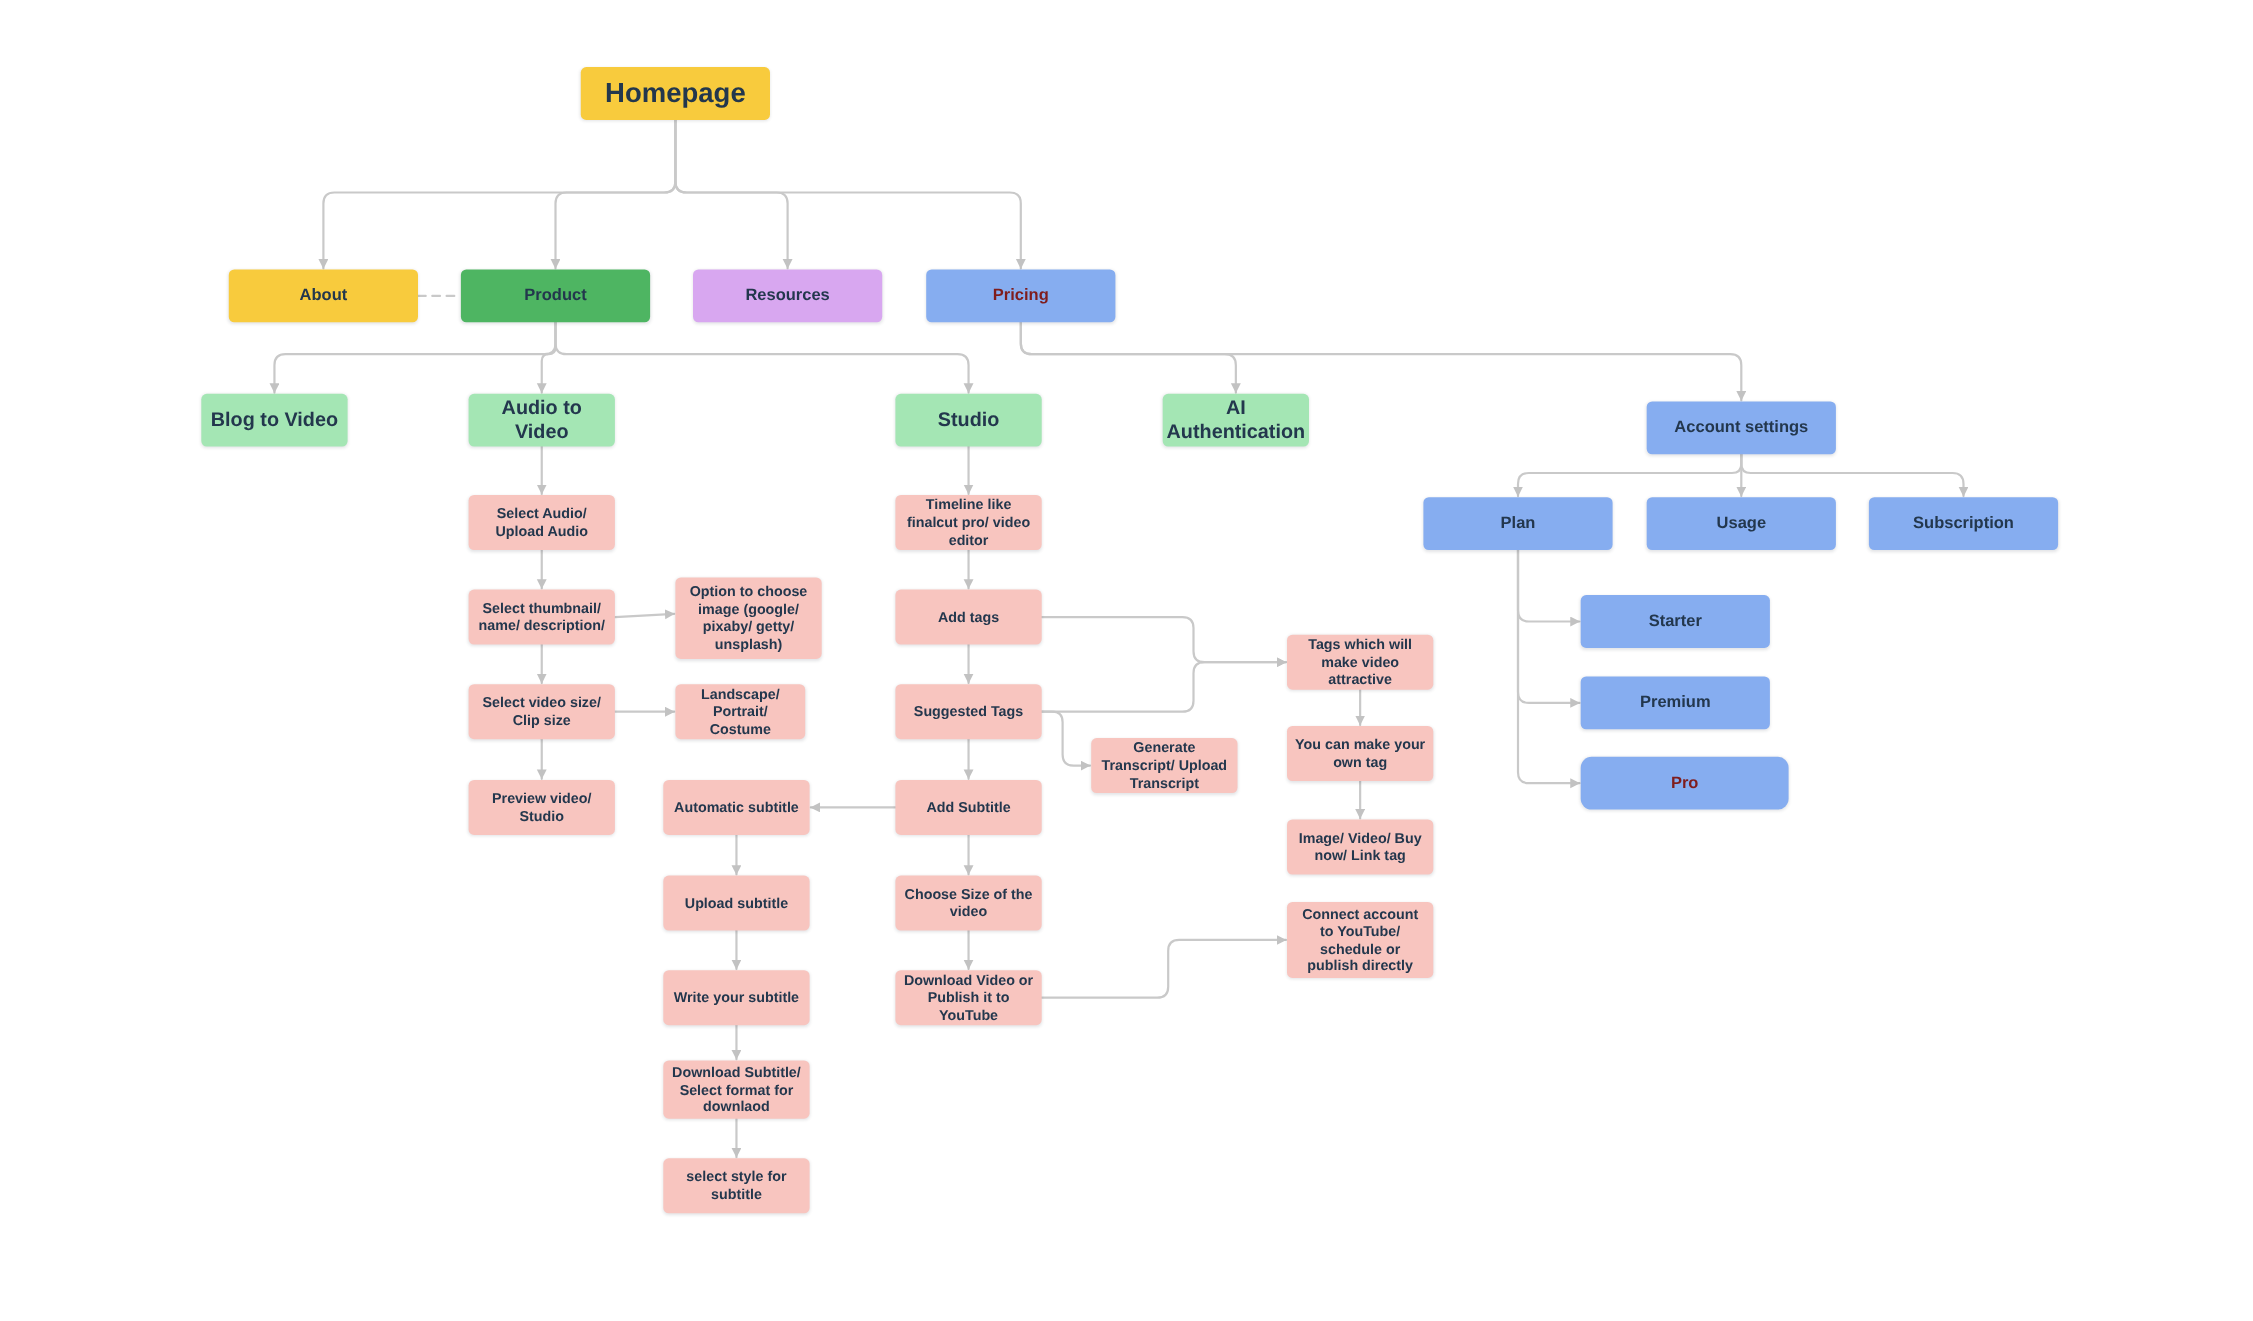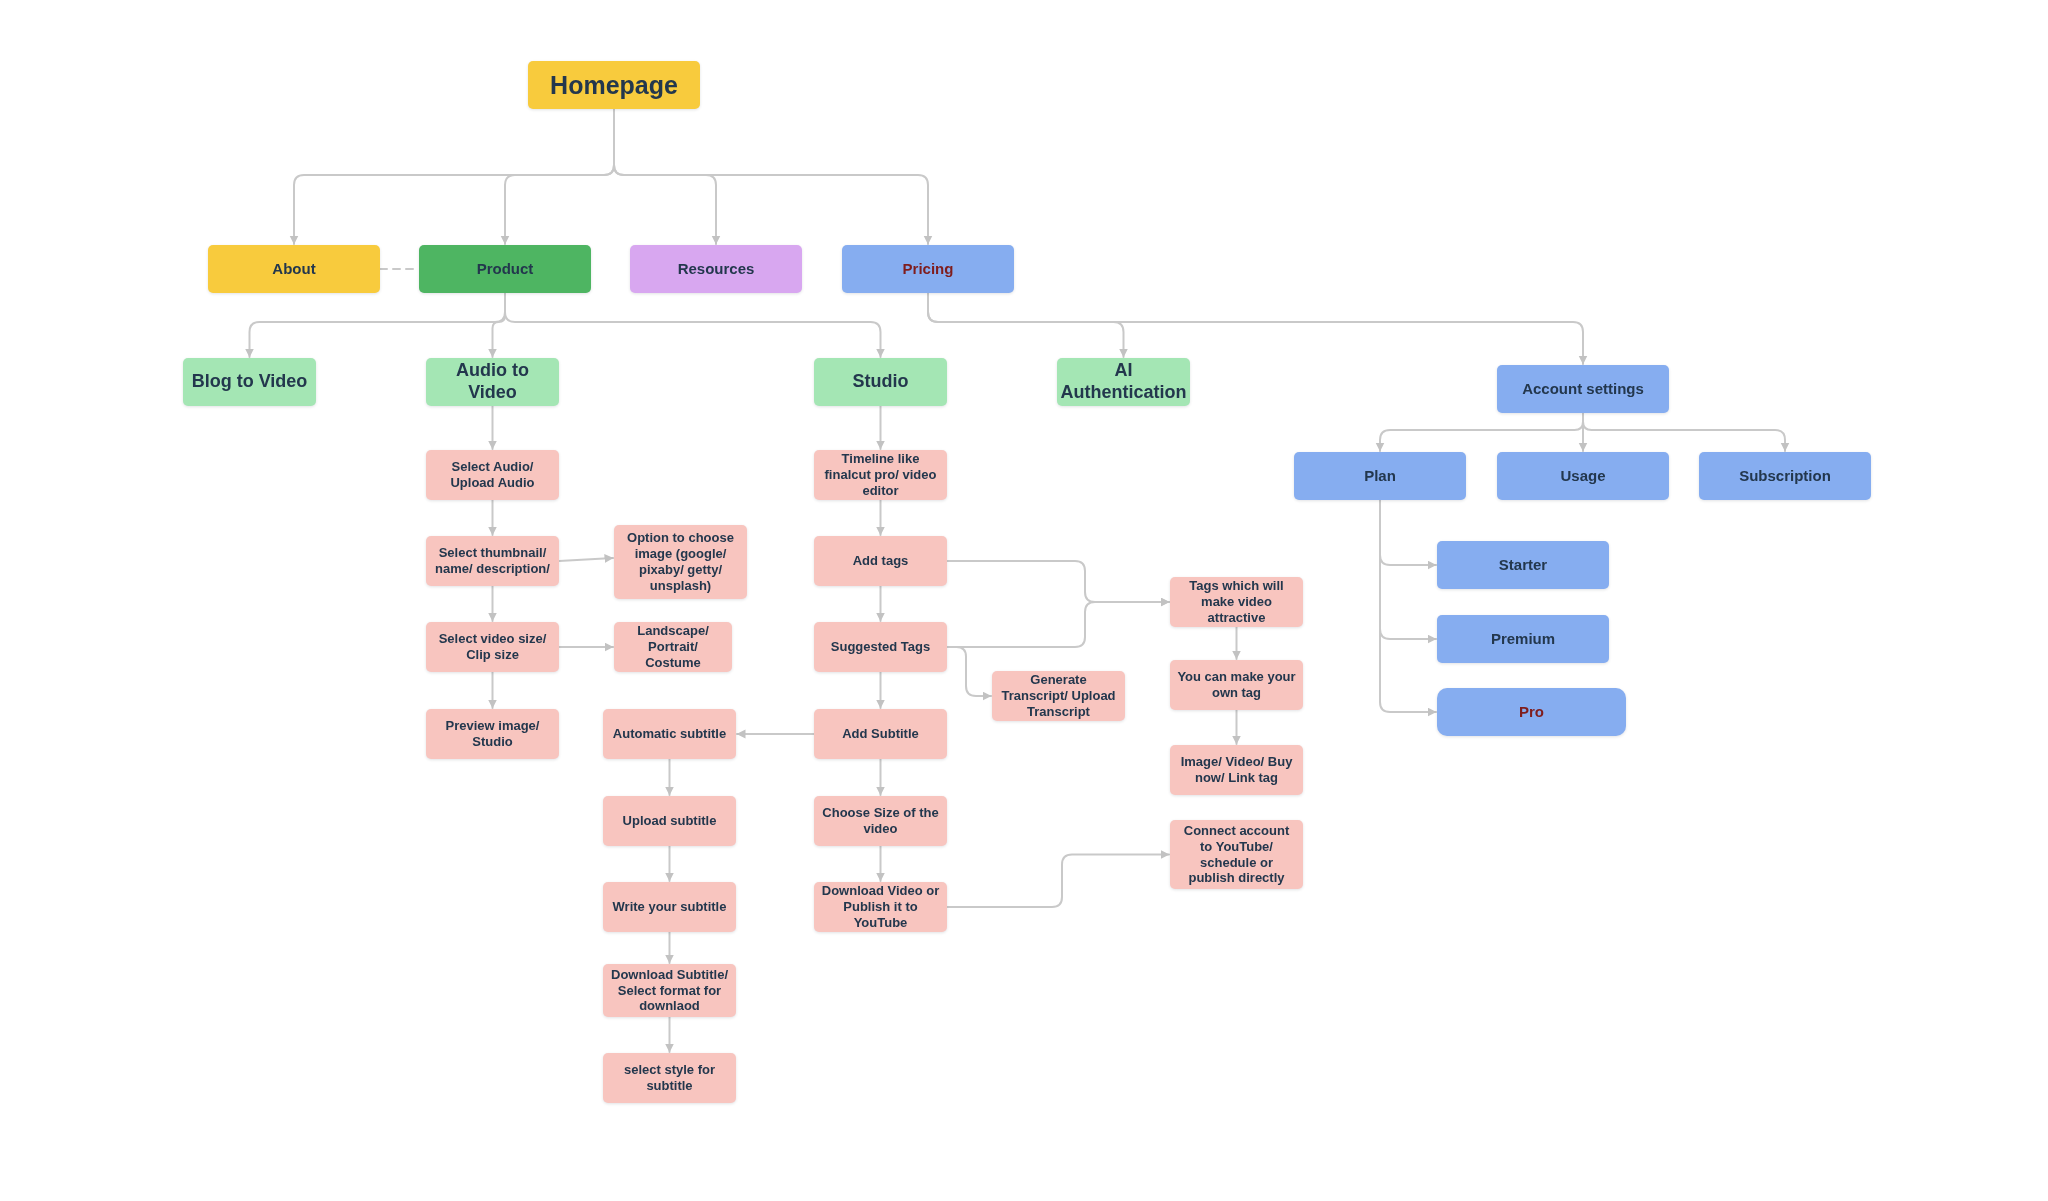--- a/index.html
+++ b/index.html
@@ -103,21 +103,21 @@
       <div class="node blue" style="left: 1497px; top: 452px; width: 172px; height: 48px; background: rgb(134, 173, 240); color: rgb(35, 55, 77);">Usage</div>
       <div class="node blue" style="left: 1699px; top: 452px; width: 172px; height: 48px; background: rgb(134, 173, 240); color: rgb(35, 55, 77);">Subscription</div>
       <div class="node blue" style="left: 1437px; top: 541px; width: 172px; height: 48px; background: rgb(134, 173, 240); color: rgb(35, 55, 77);">Starter</div>
       <div class="node blue" style="left: 1437px; top: 615px; width: 172px; height: 48px; background: rgb(134, 173, 240); color: rgb(35, 55, 77);">Premium</div>
       <div class="node blue" style="left: 1437px; top: 688px; width: 189px; height: 48px; background: rgb(134, 173, 240); color: #7f1d1d; border-radius: 10px;">Pro</div>
       <div class="node pink" style="left: 426px; top: 450px; width: 133px; height: 50px; background: rgb(248, 197, 191); color: rgb(35, 55, 77);">Select Audio/ Upload Audio</div>
       <div class="node pink" style="left: 426px; top: 536px; width: 133px; height: 50px; background: rgb(248, 197, 191); color: rgb(35, 55, 77);">Select thumbnail/ name/ description/</div>
       <div class="node pink" style="left: 614px; top: 525px; width: 133px; height: 74px; background: rgb(248, 197, 191); color: rgb(35, 55, 77);">Option to choose image (google/ pixaby/ getty/ unsplash)</div>
       <div class="node pink" style="left: 426px; top: 622px; width: 133px; height: 50px; background: rgb(248, 197, 191); color: rgb(35, 55, 77);">Select video size/ Clip size</div>
       <div class="node pink" style="left: 614px; top: 622px; width: 118px; height: 50px; background: rgb(248, 197, 191); color: rgb(35, 55, 77);">Landscape/ Portrait/ Costume</div>
-      <div class="node pink" style="left: 426px; top: 709px; width: 133px; height: 50px; background: rgb(248, 197, 191); color: rgb(35, 55, 77);">Preview image/ Studio</div>
+      <div class="node pink" style="left: 426px; top: 709px; width: 133px; height: 50px; background: rgb(248, 197, 191); color: rgb(35, 55, 77);">Preview video/ Studio</div>
       <div class="node pink" style="left: 814px; top: 450px; width: 133px; height: 50px; background: rgb(248, 197, 191); color: rgb(35, 55, 77);">Timeline like finalcut pro/ video editor</div>
       <div class="node pink" style="left: 814px; top: 536px; width: 133px; height: 50px; background: rgb(248, 197, 191); color: rgb(35, 55, 77);">Add tags</div>
       <div class="node pink" style="left: 814px; top: 622px; width: 133px; height: 50px; background: rgb(248, 197, 191); color: rgb(35, 55, 77);">Suggested Tags</div>
       <div class="node pink" style="left: 814px; top: 709px; width: 133px; height: 50px; background: rgb(248, 197, 191); color: rgb(35, 55, 77);">Add Subtitle</div>
       <div class="node pink" style="left: 814px; top: 796px; width: 133px; height: 50px; background: rgb(248, 197, 191); color: rgb(35, 55, 77);">Choose Size of the video</div>
       <div class="node pink" style="left: 814px; top: 882px; width: 133px; height: 50px; background: rgb(248, 197, 191); color: rgb(35, 55, 77);">Download Video or Publish it to YouTube</div>
       <div class="node pink" style="left: 992px; top: 671px; width: 133px; height: 50px; background: rgb(248, 197, 191); color: rgb(35, 55, 77);">Generate Transcript/ Upload Transcript</div>
       <div class="node pink" style="left: 1170px; top: 577px; width: 133px; height: 50px; background: rgb(248, 197, 191); color: rgb(35, 55, 77);">Tags which will make video attractive</div>
       <div class="node pink" style="left: 1170px; top: 660px; width: 133px; height: 50px; background: rgb(248, 197, 191); color: rgb(35, 55, 77);">You can make your own tag</div>
       <div class="node pink" style="left: 1170px; top: 745px; width: 133px; height: 50px; background: rgb(248, 197, 191); color: rgb(35, 55, 77);">Image/ Video/ Buy now/ Link tag</div>

